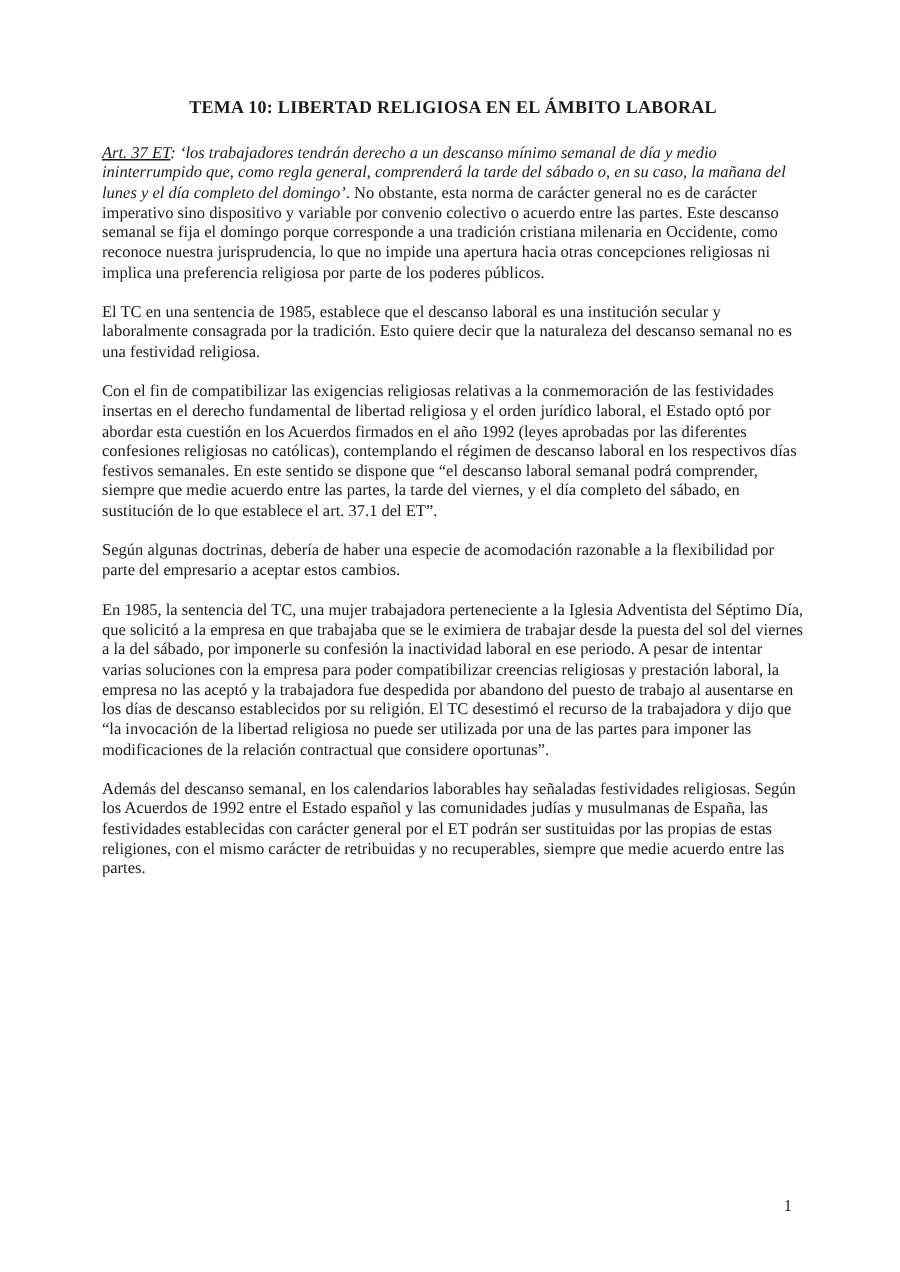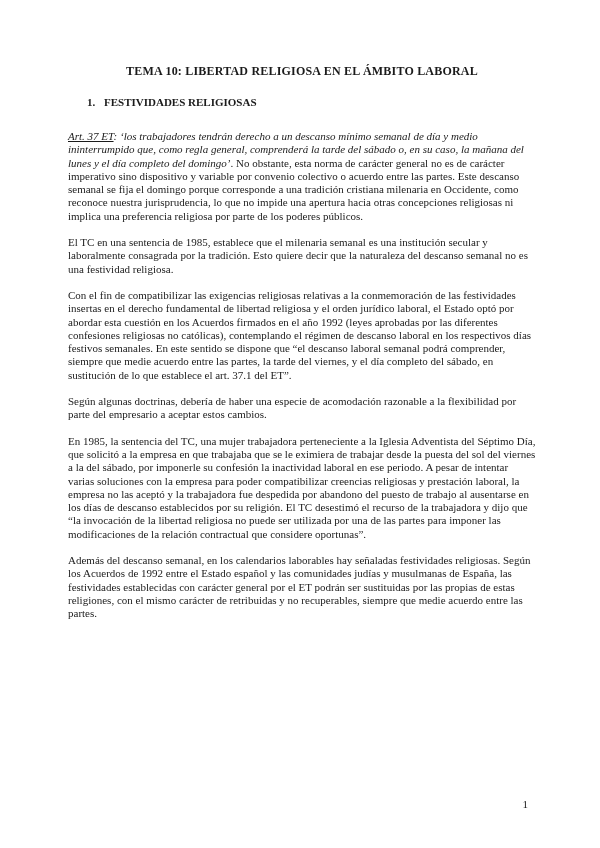--- a/index.html
+++ b/index.html
@@ -55,27 +55,24 @@
     font-size: 11px;
   }
 </style>
 </head>
 <body>
 
 <div class="page">
   <div class="content">
     <h1 class="doc-title">TEMA 10: LIBERTAD RELIGIOSA EN EL ÁMBITO LABORAL</h1>
 
-    <div class="section-heading">
-      <span class="hnum">1.</span><span>FESTIVIDADES RELIGIOSAS</span>
-    </div>
 
     <div id="paragraphs">
         <p class="para"><span class="iu">Art. 37 ET</span><span class="i">: </span><span class="i">‘los trabajadores tendrán derecho a un descanso mínimo semanal de día y medio ininterrumpido que, como regla general, comprenderá la tarde del sábado o, en su caso, la mañana del lunes y el día completo del domingo’</span><span class="r">. No obstante, esta norma de carácter general no es de carácter imperativo sino dispositivo y variable por convenio colectivo o acuerdo entre las partes. Este descanso semanal se fija el domingo porque corresponde a una tradición cristiana milenaria en Occidente, como reconoce nuestra jurisprudencia, lo que no impide una apertura hacia otras concepciones religiosas ni implica una preferencia religiosa por parte de los poderes públicos.</span></p>
-        <p class="para"><span class="r">El TC en una sentencia de 1985, establece que el milenaria semanal es una institución secular y laboralmente consagrada por la tradición. Esto quiere decir que la naturaleza del descanso semanal no es una festividad religiosa.</span></p>
+        <p class="para"><span class="r">El TC en una sentencia de 1985, establece que el descanso laboral es una institución secular y laboralmente consagrada por la tradición. Esto quiere decir que la naturaleza del descanso semanal no es una festividad religiosa.</span></p>
         <p class="para"><span class="r">Con el fin de compatibilizar las exigencias religiosas relativas a la conmemoración de las festividades insertas en el derecho fundamental de libertad religiosa y el orden jurídico laboral, el Estado optó por abordar esta cuestión en los Acuerdos firmados en el año 1992 (leyes aprobadas por las diferentes confesiones religiosas no católicas), contemplando el régimen de descanso laboral en los respectivos días festivos semanales. En este sentido se dispone que “el descanso laboral semanal podrá comprender, siempre que medie acuerdo entre las partes, la tarde del viernes, y el día completo del sábado, en sustitución de lo que establece el art. 37.1 del ET”.</span></p>
         <p class="para"><span class="r">Según algunas doctrinas, debería de haber una especie de acomodación razonable a la flexibilidad por parte del empresario a aceptar estos cambios.</span></p>
         <p class="para"><span class="r">En 1985, la sentencia del TC, una mujer trabajadora perteneciente a la Iglesia Adventista del Séptimo Día, que solicitó a la empresa en que trabajaba que se le eximiera de trabajar desde la puesta del sol del viernes a la del sábado, por imponerle su confesión la inactividad laboral en ese periodo. A pesar de intentar varias soluciones con la empresa para poder compatibilizar creencias religiosas y prestación laboral, la empresa no las aceptó y la trabajadora fue despedida por abandono del puesto de trabajo al ausentarse en los días de descanso establecidos por su religión. El TC desestimó el recurso de la trabajadora y dijo que “la invocación de la libertad religiosa no puede ser utilizada por una de las partes para imponer las modificaciones de la relación contractual que considere oportunas”.</span></p>
         <p class="para"><span class="r">Además del descanso semanal, en los calendarios laborables hay señaladas festividades religiosas. Según los Acuerdos de 1992 entre el Estado español y las comunidades judías y musulmanas de España, las festividades establecidas con carácter general por el ET podrán ser sustituidas por las propias de estas religiones, con el mismo carácter de retribuidas y no recuperables, siempre que medie acuerdo entre las partes.</span></p>
       </div>
   </div>
 
   <div class="page-number">1</div>
 </div>
 

